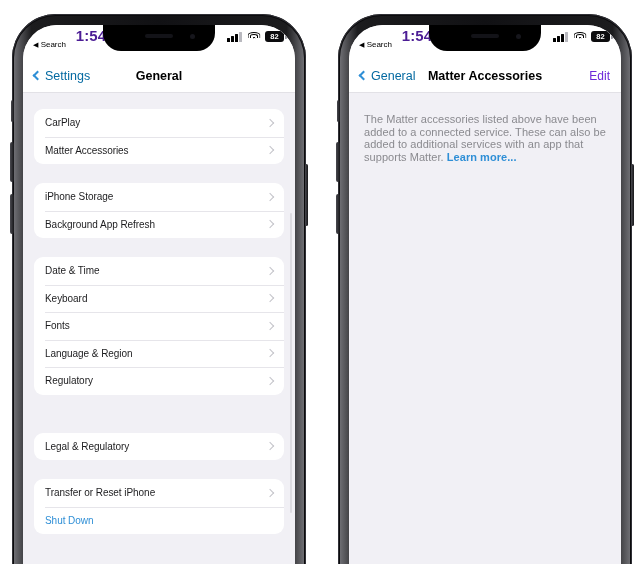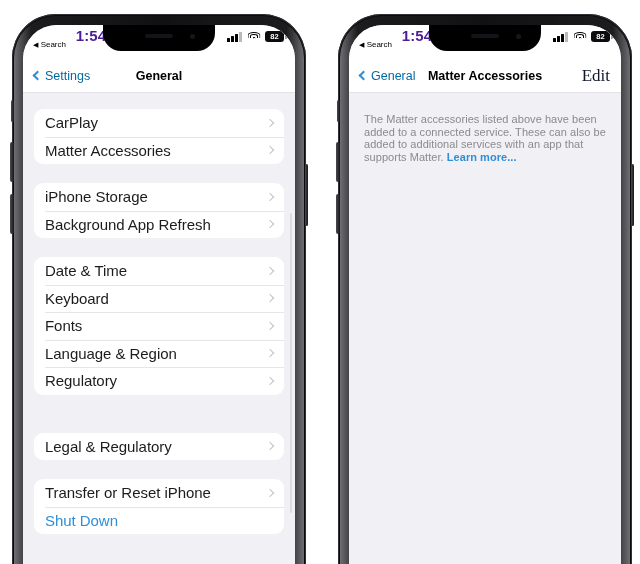--- a/index.html
+++ b/index.html
@@ -103,21 +103,21 @@
   }
   .chev-l{
     width:7px; height:7px; border-left:2px solid #2f8fd6; border-bottom:2px solid #2f8fd6;
     transform:rotate(45deg); margin-right:1px;
   }
   .nav-title{
     position:absolute; left:0; right:0; text-align:center;
     font-size:12.5px; font-weight:bold; color:#000; pointer-events:none;
   }
   .nav-action{
-    margin-left:auto; color:#0f172a; font-size:17px; z-index:2;font-family:Liberation Serif, serif;
+    margin-left:auto; color:#6d28d9; font-size:12px; z-index:2;
   }
 
   
   .content{
     position:absolute; top:68px; left:0; right:0; bottom:0;
     background:#f1f0f5; overflow:hidden;
   }
   .group{
     background:#ffffff; border-radius:9px;
     margin:0 11px; overflow:hidden;
@@ -125,21 +125,21 @@
   .gap-lg{ height:19px;} .gap-top{ height:16px;}
   .row{
     position:relative; height:27.5px;
     display:flex; align-items:center;
     padding:0 11px;
   }
   .row + .row::before{
     content:""; position:absolute; left:11px; right:0; top:0;
     height:0.5px; background:#e6e5ea;
   }
-  .row-label{ font-size:15px; color:#1c1c1e; letter-spacing:-0.05px;}
+  .row-label{ font-size:10px; color:#1c1c1e; letter-spacing:-0.05px;}
   .row-label.link{ color:#2f8fd6;}
   .chev-r{
     margin-left:auto;
     width:6px; height:6px;
     border-top:1.6px solid #c3c3c9; border-right:1.6px solid #c3c3c9;
     transform:rotate(45deg);
   }
   .scroll-ind{
     position:absolute; right:3px; top:120px; width:2px; height:300px;
     background:#dcdbe1; border-radius:1px;

